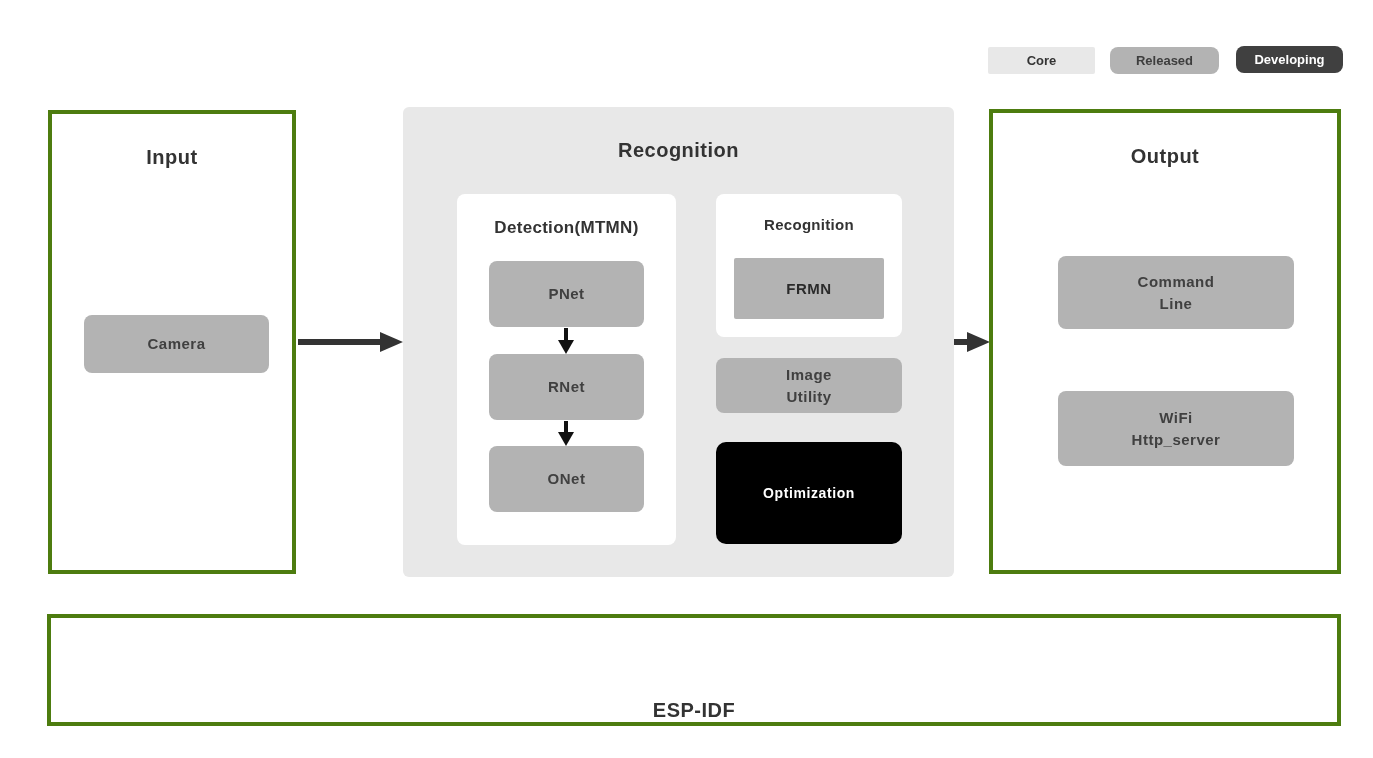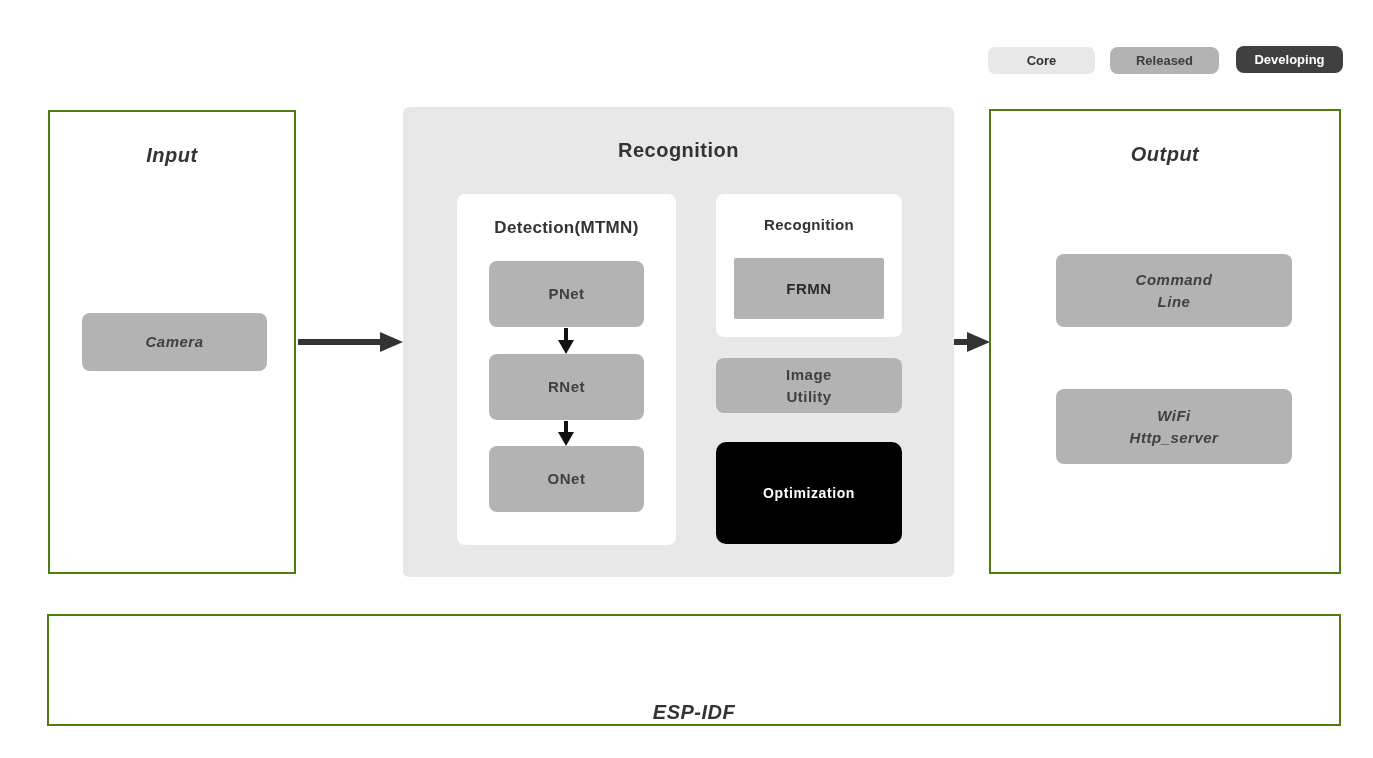--- a/index.html
+++ b/index.html
@@ -19,30 +19,29 @@
   
   .badge {
     position: absolute;
     height: 27px;
     display: flex;
     align-items: center;
     justify-content: center;
     font-size: 13px;
     font-weight: bold;
   }
-  .badge-core { left: 988px; top: 47px; width: 107px; background: #e8e8e8; color: #333; border-radius: 7px; }
+  .badge-core { left: 988px; top: 47px; width: 107px; background: #e8e8e8; color: #333; border-radius: 2px; }
   .badge-released { left: 1110px; top: 47px; width: 109px; background: #b3b3b3; color: #3d3d3d; border-radius: 8px; }
   .badge-developing { left: 1236px; top: 46px; width: 107px; background: #404040; color: #ffffff; border-radius: 8px; }
 
   
   .panel {
     position: absolute;
     background: #ffffff;
-    border: 2px solid #4d7c0f;
-    font-style: italic;
+    border: 4px solid #4d7c0f;
   }
   .panel-input  { left: 48px;  top: 110px; width: 248px;  height: 464px; }
   .panel-output { left: 989px; top: 109px; width: 352px;  height: 465px; }
   .panel-espidf { left: 47px;  top: 614px; width: 1294px; height: 112px;
                   display: flex; align-items: flex-end; justify-content: center; }
   .panel-processing {
     position: absolute;
     left: 403px; top: 107px; width: 551px; height: 470px;
     background: #e8e8e8; border: none; border-radius: 6px;
   }

